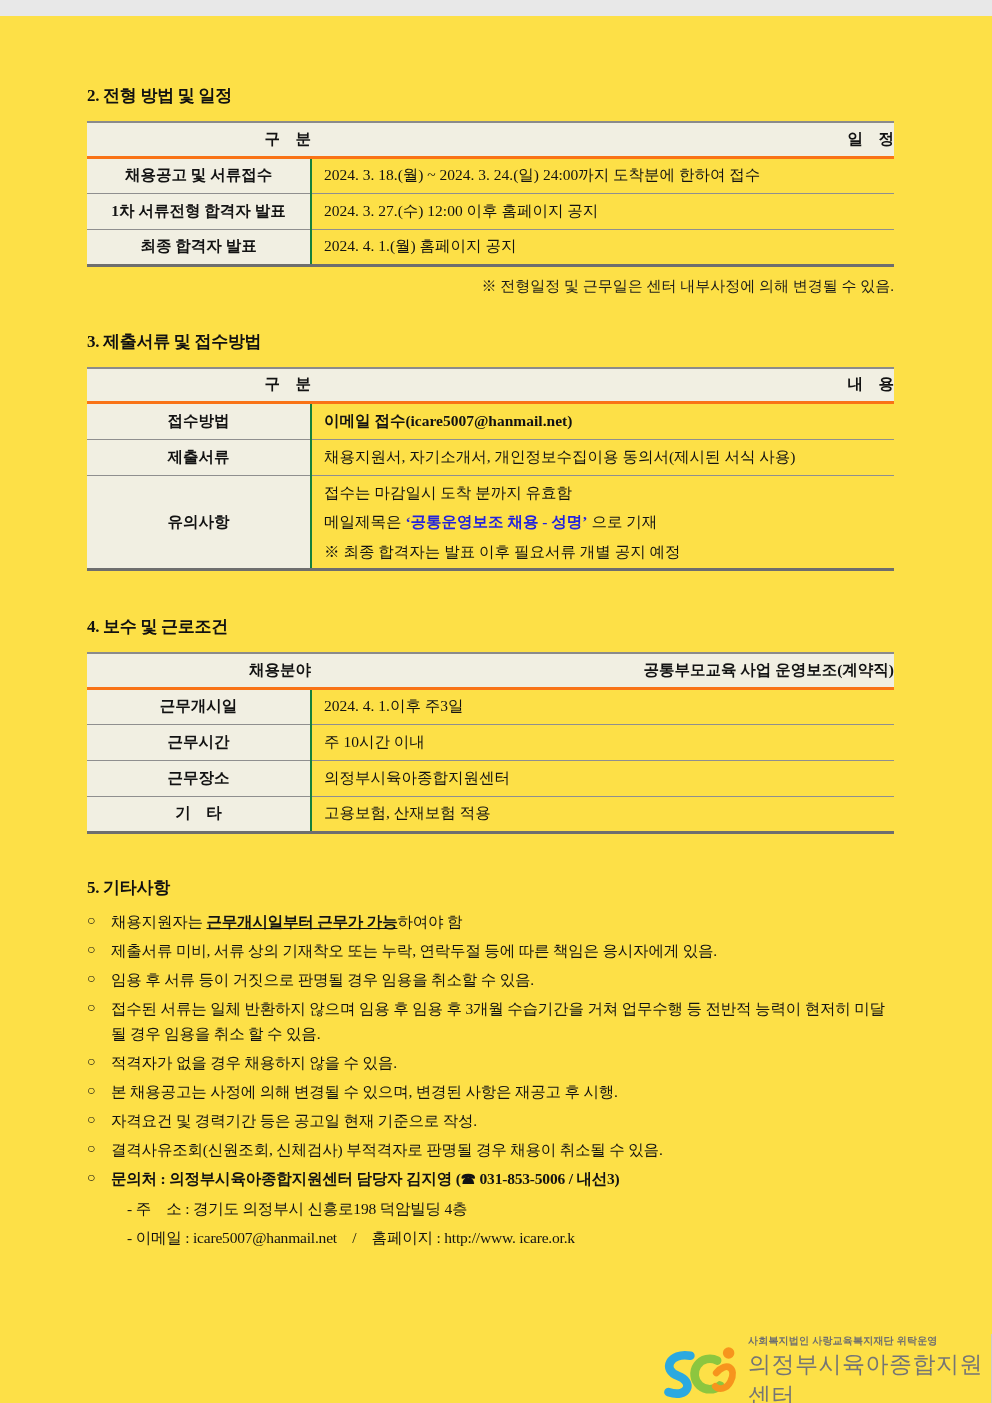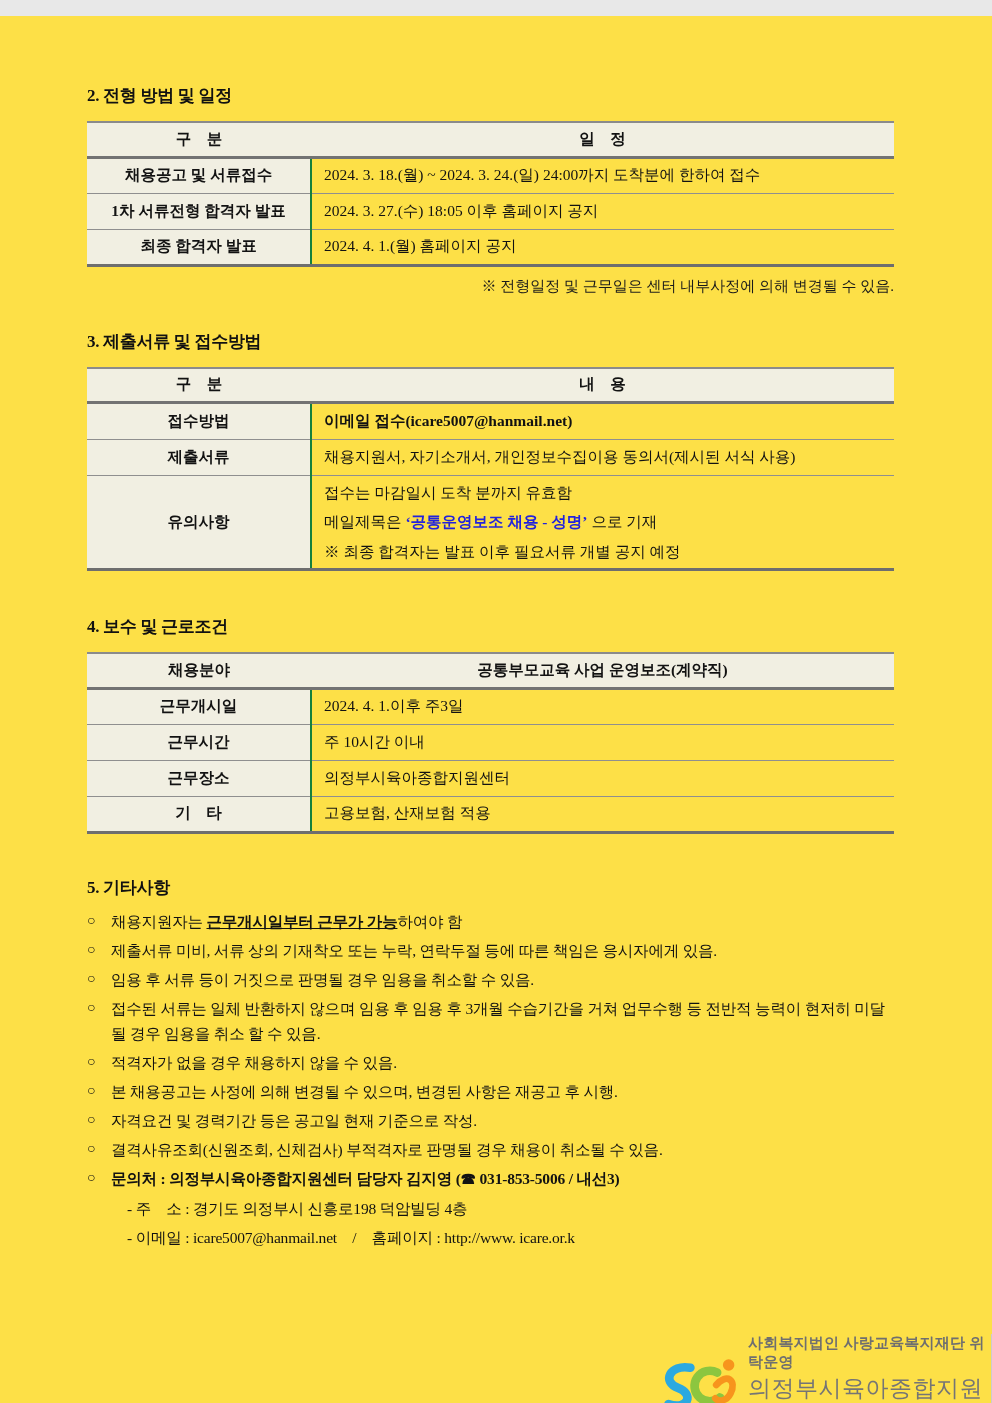--- a/index.html
+++ b/index.html
@@ -9,22 +9,22 @@
     font-family: "Liberation Serif", "DejaVu Serif", serif; color: #121212;
     margin: 16px auto; overflow: hidden;
   }
   .content { position: absolute; left: 87px; top: 68px; width: 807px; }
   .sec-title { font-size: 17px; font-weight: bold; color: #111; letter-spacing: -0.3px; }
   .tbl { width: 100%; border-collapse: collapse; table-layout: fixed; margin-top: 14px;
          border-top: 2px solid #8b8b8b; border-bottom: 3px solid #6e6e6e; }
   .tbl col.c1 { width: 224px; }
   .tbl th, .tbl td { font-size: 15.5px; vertical-align: middle; }
   .tbl tr.head th {
-    background: #f1efe2; font-weight: bold; text-align: center; height: 35px;
-    border-bottom: 3px solid #737373;
+    background: #f1efe2; font-weight: bold; text-align: right; height: 35px;
+    border-bottom: 3px solid #f97316;
   }
   .tbl td.lbl {
     background: #f1efe2; font-weight: bold; text-align: center; height: 36px;
     border-right: 2px solid #15803d; border-bottom: 1px solid #8f8f8f;
   }
   .tbl td.val { padding-left: 12px; text-align: left; border-bottom: 1px solid #8f8f8f; }
   .tbl td.val.bold { font-weight: bold; }
   .tbl tr.tall td { height: 94px; }
   .tbl td.val .vline { line-height: 1.9; }
   .hl { color: #2222dd; font-weight: bold; }
@@ -36,21 +36,21 @@
   .li { display: flex; margin-bottom: 4px; }
   .li .mark { width: 24px; flex: 0 0 24px; font-weight: bold; font-size: 14px; padding-top: 1px; }
   .li .txt { flex: 1; letter-spacing: -0.2px; }
   .emph { font-weight: bold; text-decoration: underline; }
   .li .txt.bold { font-weight: bold; }
   .sub { margin: 2px 0 4px 40px; letter-spacing: -0.2px; }
   .footer { position: absolute; left: 656px; top: 1318px; display: flex; align-items: center;
             font-family: "Liberation Sans", "DejaVu Sans", sans-serif; }
   .footer .icon { flex: 0 0 auto; margin-right: 6px; }
   .ftxt { border-right: 1px solid #cccccc; padding-right: 3px; }
-  .fsmall { font-size: 15px; font-weight: bold; color: #6f6f6f; letter-spacing: 0.2px; }
+  .fsmall { font-size: 10px; font-weight: bold; color: #6f6f6f; letter-spacing: 0.2px; }
   .flarge { font-size: 23px; color: #757575; font-weight: 500; letter-spacing: 0.5px; margin-top: 1px; }
 </style>
 </head>
 <body>
 
 <div class="page">
   <div class="content">
 
     <div class="sec-title">2. 전형 방법 및 일정</div>
     <table class="tbl">
@@ -62,21 +62,21 @@
           <tr class="head">
         <th>구　분</th>
         <th>일　정</th>
       </tr>
       <tr>
         <td class="lbl">채용공고 및 서류접수</td>
         <td class="val">2024. 3. 18.(월) ~ 2024. 3. 24.(일) 24:00까지 도착분에 한하여 접수</td>
       </tr>
       <tr>
         <td class="lbl">1차 서류전형 합격자 발표</td>
-        <td class="val">2024. 3. 27.(수) 18:05 이후 홈페이지 공지</td>
+        <td class="val">2024. 3. 27.(수) 12:00 이후 홈페이지 공지</td>
       </tr>
       <tr>
         <td class="lbl">최종 합격자 발표</td>
         <td class="val">2024. 4. 1.(월) 홈페이지 공지</td>
       </tr>
     </tbody>
       </table>
     <div class="note">※ 전형일정 및 근무일은 센터 내부사정에 의해 변경될 수 있음.</div>
 
     <div class="sec-title gap-s3">3. 제출서류 및 접수방법</div>

